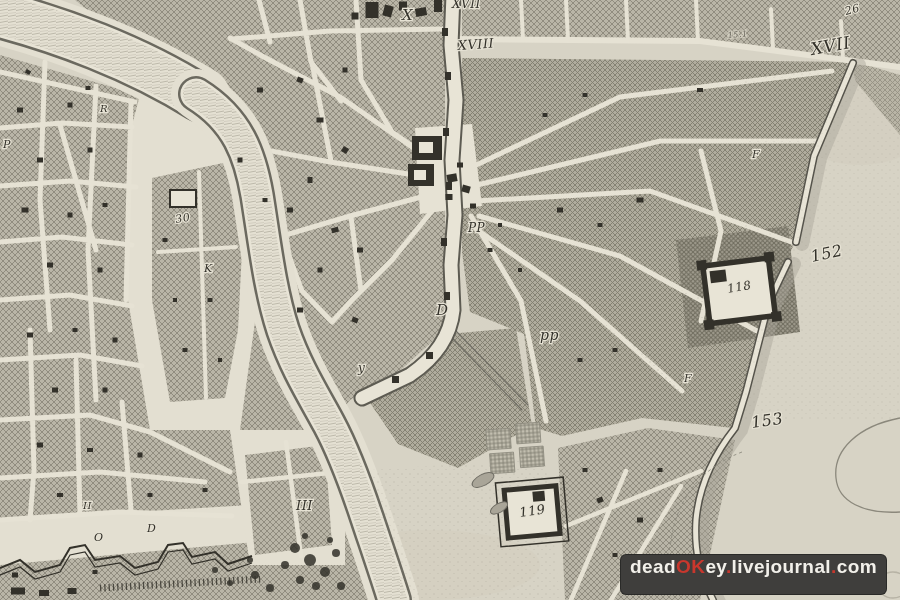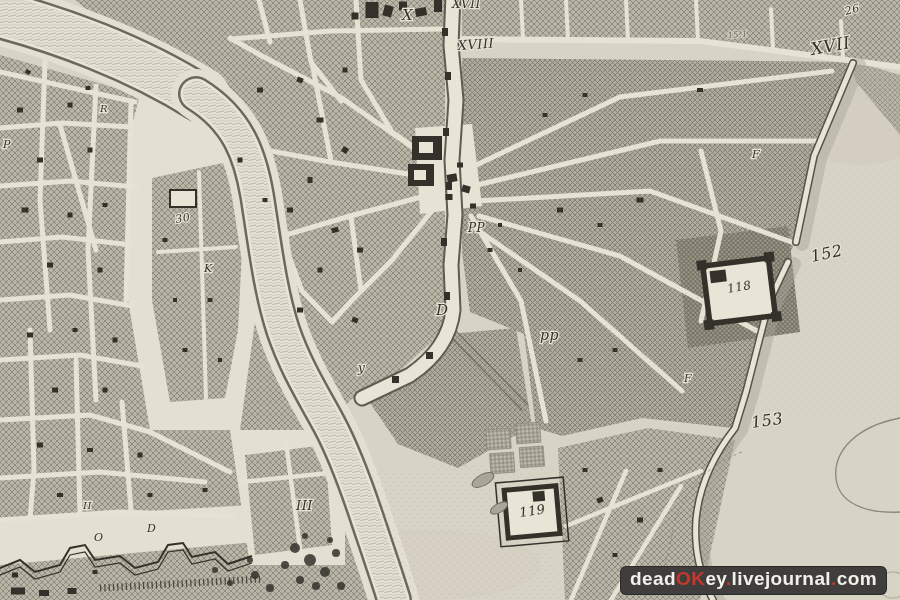--- a/index.html
+++ b/index.html
@@ -8,21 +8,21 @@
   }
   html,body{margin:0;padding:0;background:#222;}
   .stage{position:relative;width:900px;height:600px;overflow:hidden;
          background:var(--paper);font-family:"DejaVu Serif",serif;}
   svg{display:block;}
   .maplabel{font-family:"DejaVu Serif",serif;font-style:italic;fill:var(--ink);
             paint-order:stroke;stroke:#e6e2d4;stroke-width:2.5px;letter-spacing:.5px;}
   .bldg{fill:var(--ink);}
   .tree{fill:var(--ink);opacity:.85;}
   .watermark{position:absolute;right:14px;bottom:6px;background:var(--wm-bg);
-             border-radius:5px;padding:1px 9px 4px;box-shadow:0 0 0 1px #2a2a28;
+             border-radius:5px;padding:1px 9px 16px;box-shadow:0 0 0 1px #2a2a28;
              font-family:"Liberation Sans",sans-serif;font-weight:bold;font-size:19px;
              letter-spacing:.4px;white-space:nowrap;}
   .wm-white{color:var(--wm-text);} .wm-accent{color:var(--wm-accent);}
 </style>
 </head>
 <body>
 
 <div class="stage">
 <svg width="900" height="600" viewBox="0 0 900 600">
   <defs>

